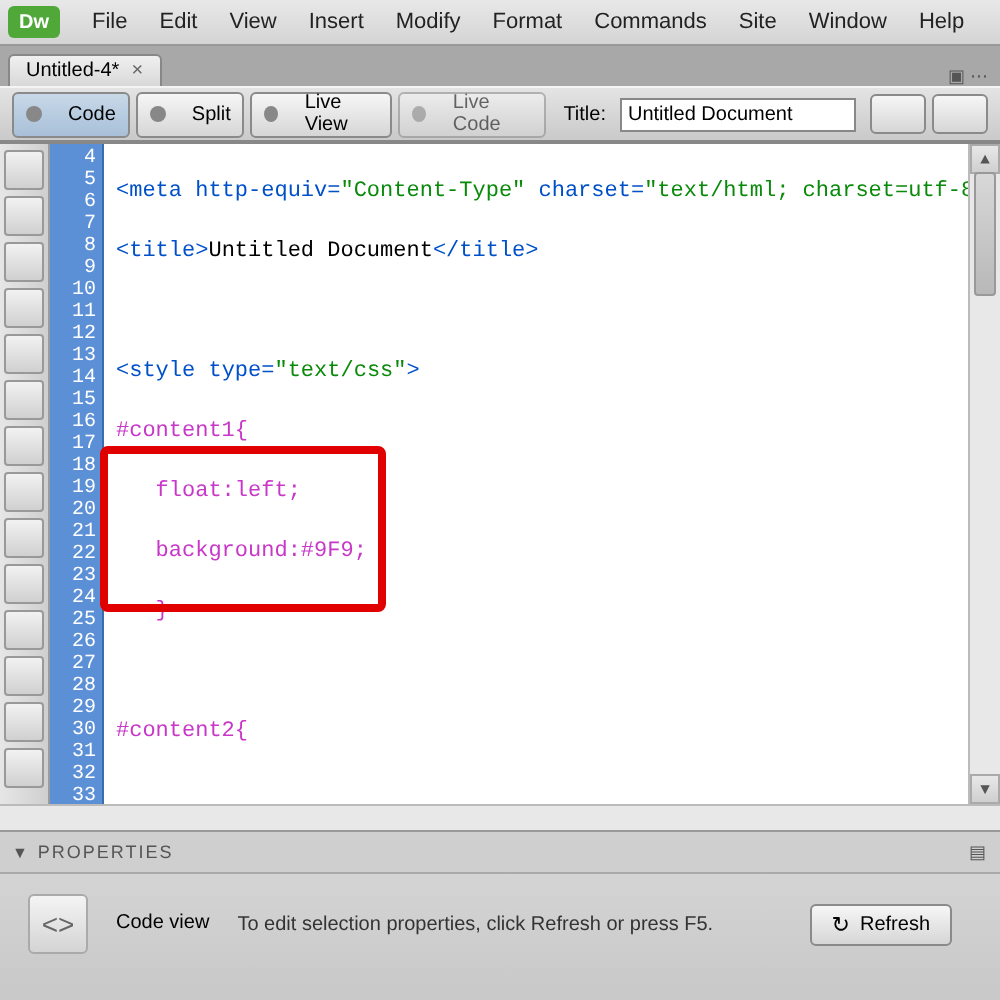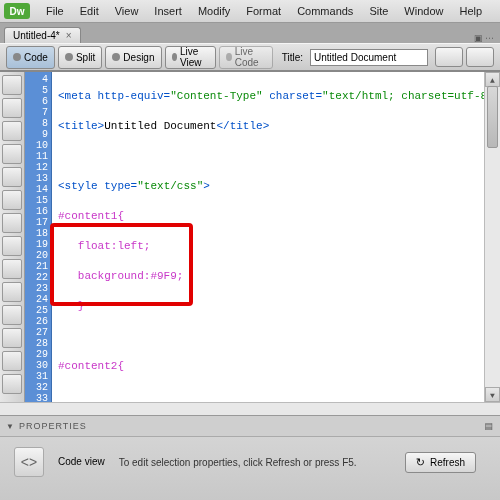--- a/index.html
+++ b/index.html
@@ -5,21 +5,21 @@
 html,body{margin:0;padding:0;font-family:Tahoma,Arial,sans-serif;font-size:11px;background:#fff;overflow:hidden}
 .outer{width:500px;height:500px;position:relative;background:#b3b3b3}
 .menubar{height:22px;background:linear-gradient(#e8e8e8,#d4d4d4);display:flex;align-items:center;padding:0 4px;border-bottom:1px solid #999}
 .dw-logo{width:26px;height:16px;background:#4fa838;border-radius:3px;color:#fff;font-weight:bold;font-size:10px;display:flex;align-items:center;justify-content:center;margin-right:8px}
 .menubar .mi{padding:0 8px;font-size:11px;color:#222;cursor:default}
 .tabs{height:20px;background:#a8a8a8;display:flex;align-items:flex-end;padding-left:4px}
 .tab{background:linear-gradient(#f0f0f0,#d8d8d8);border:1px solid #888;border-bottom:none;border-radius:3px 3px 0 0;padding:2px 8px;font-size:10px;display:flex;align-items:center}
 .tab .x{margin-left:6px;color:#666;font-size:10px}
 .tabs-right{margin-left:auto;margin-right:6px;font-size:9px;color:#555}
 .doc-toolbar{height:26px;background:linear-gradient(#e4e4e4,#cacaca);border-top:1px solid #f5f5f5;border-bottom:1px solid #888;display:flex;align-items:center;padding:0 6px;gap:3px}
-.tbtn{background:linear-gradient(#f6f6f6,#d6d6d6);border:1px solid #8a8a8a;border-radius:3px;padding:2px 6px;font-size:10px;display:flex;align-items:center;gap:3px;height:17px}
+.tbtn{background:linear-gradient(#f6f6f6,#d6d6d6);border:1px solid #8a8a8a;border-radius:3px;padding:2px 6px;font-size:10px;display:flex;align-items:center;gap:13px;height:17px}
 .tbtn .dot{width:8px;height:8px;border-radius:50%;background:#888}
 .tbtn.active{background:linear-gradient(#c8d8e8,#a8c0d8)}
 .title-lbl{font-size:10px;margin-left:6px;margin-right:4px}
 .title-input{background:#fff;border:1px solid #888;height:15px;width:110px;font-size:10px;padding:0 3px}
 .tool-tail{display:flex;gap:3px;margin-left:4px}
 .mini-ico{width:14px;height:14px}
 .editor{position:relative;height:330px;background:#fff;display:flex;border-top:1px solid #888}
 .insert-bar{width:24px;background:linear-gradient(90deg,#e6e6e6,#cfcfcf);border-right:1px solid #9c9c9c;display:flex;flex-direction:column;align-items:center;padding-top:3px;gap:3px}
 .ib{width:18px;height:18px;background:linear-gradient(#f2f2f2,#d0d0d0);border:1px solid #999;border-radius:2px}
 .gutter{width:26px;background:#5b8fd6;border-right:1px solid #3a6db0;display:flex;flex-direction:column;padding-top:2px}
@@ -72,24 +72,20 @@
   <div class="tbtn active">
         <span class="dot"></span>
         <span>Code</span>
       </div>
   <div class="tbtn">
         <span class="dot"></span>
         <span>Split</span>
       </div>
   <div class="tbtn">
         <span class="dot"></span>
-        <span>Design</span>
-      </div>
-  <div class="tbtn">
-        <span class="dot"></span>
         <span>Live View</span>
       </div>
   <div class="tbtn" style="opacity:.55">
         <span class="dot"></span>
         <span>Live Code</span>
       </div>
   <span class="title-lbl">Title:</span>
   <input class="title-input" value="Untitled Document" style="">
   <div class="tool-tail">
    <div class="mini-ico tbtn"></div>

